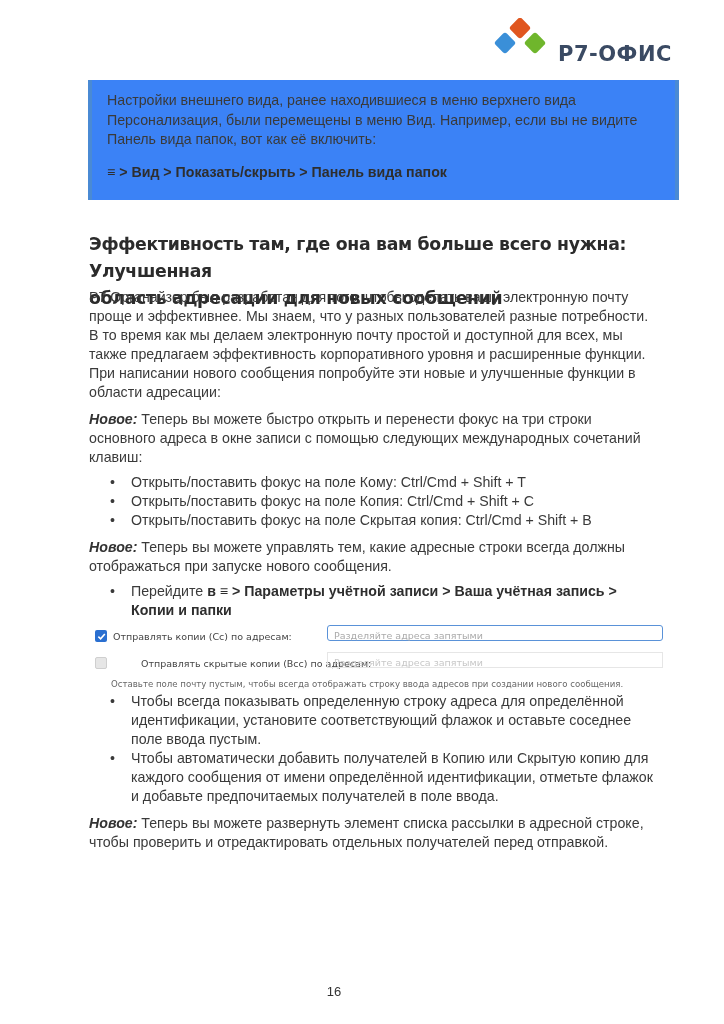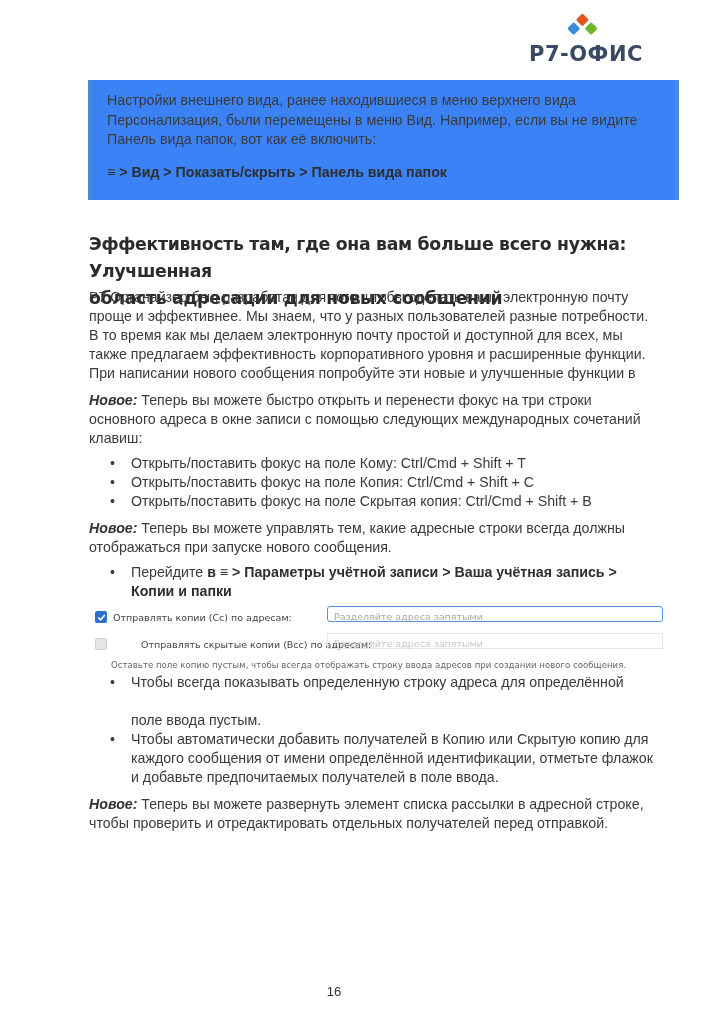--- a/index.html
+++ b/index.html
@@ -1,18 +1,18 @@
 <!DOCTYPE html>
 <html><head>
   <meta charset="utf-8">
   <style>
     html, body { margin:0; padding:0; background:#ffffff; }
     body { width:724px; height:1024px; position:relative; overflow:hidden;
       font-family:"Liberation Sans", sans-serif; color:#333333; }
-    .logo { position:absolute; left:490px; top:14px; width:186px; height:52px; display:flex; align-items:center;flex-direction:column; }
+    .logo { position:absolute; left:490px; top:14px; width:186px; height:52px; display:flex; align-items:flex-end; }
     .logo svg { width:62px; height:48px; }
     .logo-text { font-family:"DejaVu Sans", sans-serif; font-weight:bold; font-size:21px; color:#3a4a63; margin-left:6px; letter-spacing:0.5px; }
     .note { position:absolute; left:88px; top:80px; width:591px; height:120px; background:#3b82f6;
       border-left:4px solid #4a8ad4; border-right:4px solid #4a8ad4; box-sizing:border-box; padding:11px 0 0 15px; }
     .note p { margin:0; font-size:14.2px; line-height:19.5px; color:#3a3a3a; }
     .note .path { margin-top:13px; font-weight:bold; color:#2e2e2e; }
     .heading { position:absolute; left:89px; top:231px; width:600px; font-family:"DejaVu Sans", sans-serif; font-weight:bold;
       font-size:17.3px; line-height:27px; color:#2b2b2b; letter-spacing:-0.3px; }
     .body { position:absolute; left:89px; top:288px; width:600px; }
     .body p { margin:0; font-size:14.2px; line-height:19px; color:#3a3a3a; }
@@ -58,20 +58,21 @@
   <div>область адресации для новых сообщений</div>
 </div>
 
 <div class="body">
   <div>
     <p>Р7 Органайзер был разработан для того, чтобы сделать вашу электронную почту</p>
     <p>проще и эффективнее. Мы знаем, что у разных пользователей разные потребности.</p>
     <p>В то время как мы делаем электронную почту простой и доступной для всех, мы</p>
     <p>также предлагаем эффективность корпоративного уровня и расширенные функции.</p>
     <p>При написании нового сообщения попробуйте эти новые и улучшенные функции в</p>
+    <p>области адресации:</p>
   </div>
 
   <div class="gap">
     <p><em class="new">Новое:</em><span> Теперь вы можете быстро открыть и перенести фокус на три строки</span></p>
     <p>основного адреса в окне записи с помощью следующих международных сочетаний</p>
     <p>клавиш:</p>
     <ul>
       <li>Открыть/поставить фокус на поле Кому: Ctrl/Cmd + Shift + T</li>
       <li>Открыть/поставить фокус на поле Копия: Ctrl/Cmd + Shift + C</li>
       <li>Открыть/поставить фокус на поле Скрытая копия: Ctrl/Cmd + Shift + B</li>
@@ -93,25 +94,25 @@
             </svg>
         </span>
         <span>Отправлять копии (Cc) по адресам:</span>
       </div>
       <div class="field field1">Разделяйте адреса запятыми</div>
       <div class="row row2">
         <span class="cb off"></span>
         <span>Отправлять скрытые копии (Bcc) по адресам:</span>
       </div>
       <div class="field field2">Разделяйте адреса запятыми</div>
-      <div class="hint">Оставьте поле копию пустым, чтобы всегда отображать строку ввода адресов при создании нового сообщения.</div>
+      <div class="hint">Оставьте поле почту пустым, чтобы всегда отображать строку ввода адресов при создании нового сообщения.</div>
     </div>
 
     <ul style="margin-top:0">
-      <li><span>Чтобы всегда показывать определенную строку адреса для определённой</span><br><br><span>поле ввода пустым.</span></li>
+      <li><span>Чтобы всегда показывать определенную строку адреса для определённой</span><br><span>идентификации, установите соответствующий флажок и оставьте соседнее</span><br><span>поле ввода пустым.</span></li>
       <li><span>Чтобы автоматически добавить получателей в Копию или Скрытую копию для</span><br><span>каждого сообщения от имени определённой идентификации, отметьте флажок</span><br><span>и добавьте предпочитаемых получателей в поле ввода.</span></li>
     </ul>
   </div>
 
   <div class="gap">
     <p><em class="new">Новое:</em><span> Теперь вы можете развернуть элемент списка рассылки в адресной строке,</span></p>
     <p>чтобы проверить и отредактировать отдельных получателей перед отправкой.</p>
   </div>
 </div>
 

